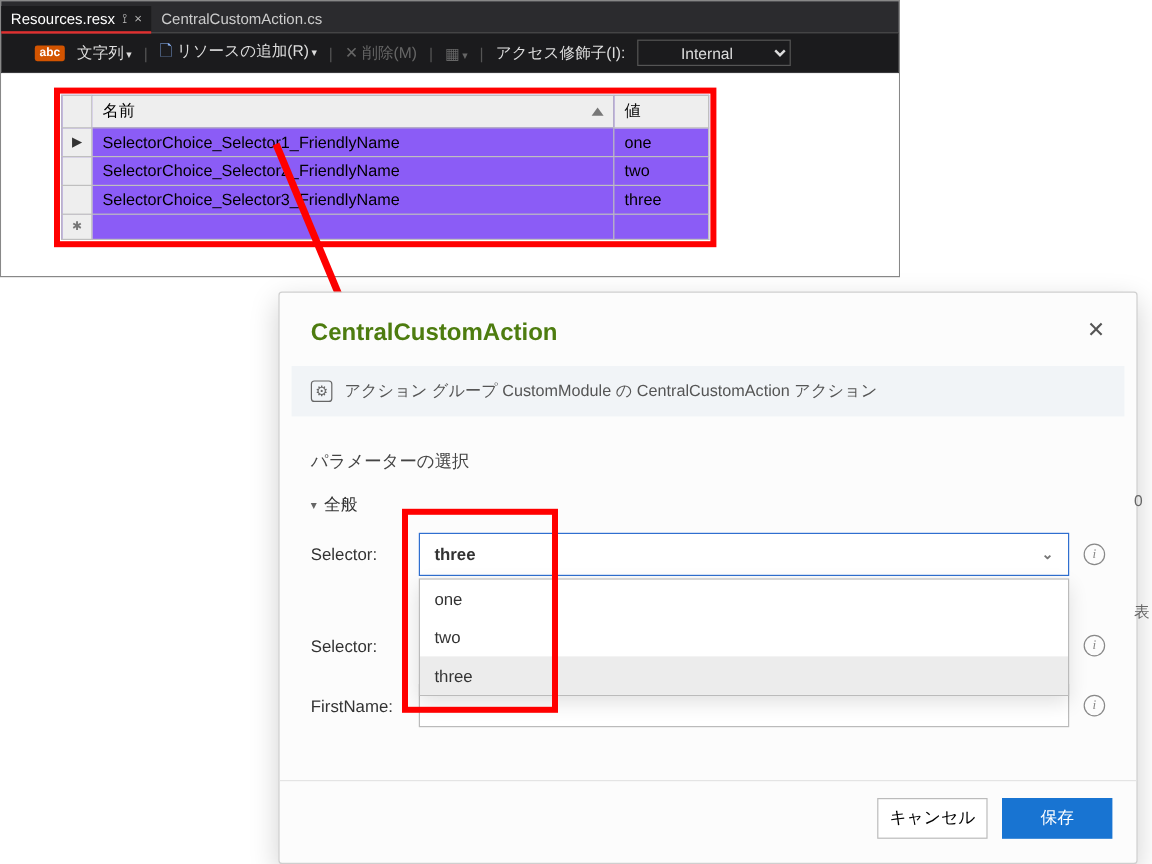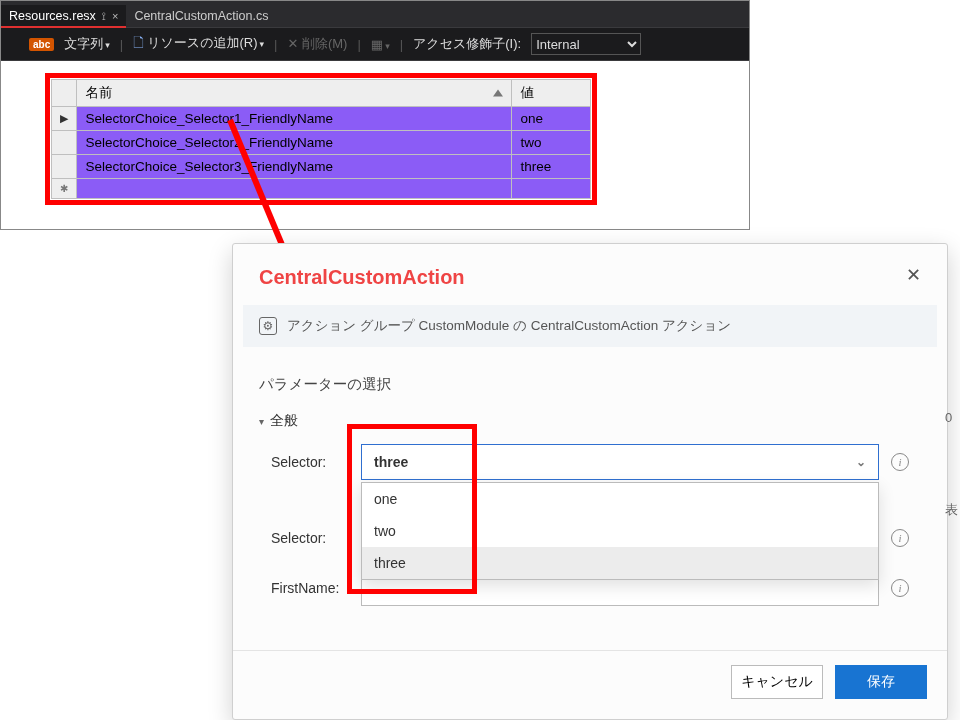--- a/index.html
+++ b/index.html
@@ -35,21 +35,21 @@
   }
   .vs-toolbar .abc-badge {
     background:#d35400; color:#fff; font-weight:bold;
     font-size:10px; padding:1px 4px; border-radius:2px;
   }
   .vs-toolbar .sep { color:#555; }
   .vs-toolbar .disabled { color:#666; }
   .vs-toolbar .caret { font-size:9px; margin-left:2px; }
   .vs-toolbar select.vs-access {
     background:#1b1b1d; color:#ddd; border:1px solid #555;
-    font-size:13px; height:22px; width:110px;
+    font-size:13px; height:22px; width:128px;text-align:center;
   }
 
   .vs-body { background:#fff; padding:18px 12px 30px 18px; }
 
   .resx-frame {
     position:relative; padding:0; margin-left:32px;
     width:540px;
   }
   .resx-highlight {
     position:absolute; left:-6px; top:-6px; right:-6px; bottom:-6px;
@@ -79,42 +79,42 @@
   .pad-dialog {
     position:absolute; left:232px; top:243px; width:716px;
     background:#fcfcfc; border:1px solid #cfcfcf;
     border-radius:3px; box-shadow:0 8px 24px rgba(0,0,0,.18);
     padding:0;
   }
   .pad-header {
     display:flex; justify-content:space-between; align-items:flex-start;
     padding:22px 26px 6px 26px;
   }
-  .pad-title { font-size:20px; font-weight:600; color:#ef4444; }
+  .pad-title { font-size:20px; font-weight:600; color:#4d7c0f; }
   .pad-close { font-size:18px; color:#555; cursor:pointer; line-height:1; }
 
   .pad-banner {
     margin:10px; padding:12px 16px; background:#f1f4f7;
     display:flex; align-items:center; gap:10px; font-size:13.5px; color:#555;
   }
   .pad-banner .gear-ico {
     width:18px;height:18px;border:1.5px solid #666;border-radius:3px;
     display:flex;align-items:center;justify-content:center;font-size:12px;color:#666;
   }
 
   .pad-body { padding:8px 26px 12px 26px; }
   .pad-section-label { font-size:14.5px; color:#444; margin:10px 0 18px 0; }
   .pad-collapse-hdr {
     display:flex; align-items:center; gap:6px; font-size:14px; color:#333;
     margin-bottom:14px;
   }
   .pad-collapse-hdr .chev { font-size:10px; color:#666; }
 
   .pad-row {
-    display:flex; align-items:center; gap:12px; margin:14px 12px;
+    display:flex; align-items:center; gap:12px; margin:14px 0;
   }
   .pad-row .lbl { width:78px; font-size:14px; color:#333; text-align:left; }
   .pad-row .fld-wrap { flex:1; position:relative; }
   .pad-row .info {
     width:18px;height:18px;border:1.3px solid #888;border-radius:50%;
     color:#888; font-size:11px; text-align:center; line-height:16px;
     font-family: Georgia, serif; font-style:italic;
   }
 
   .selector-fld {

